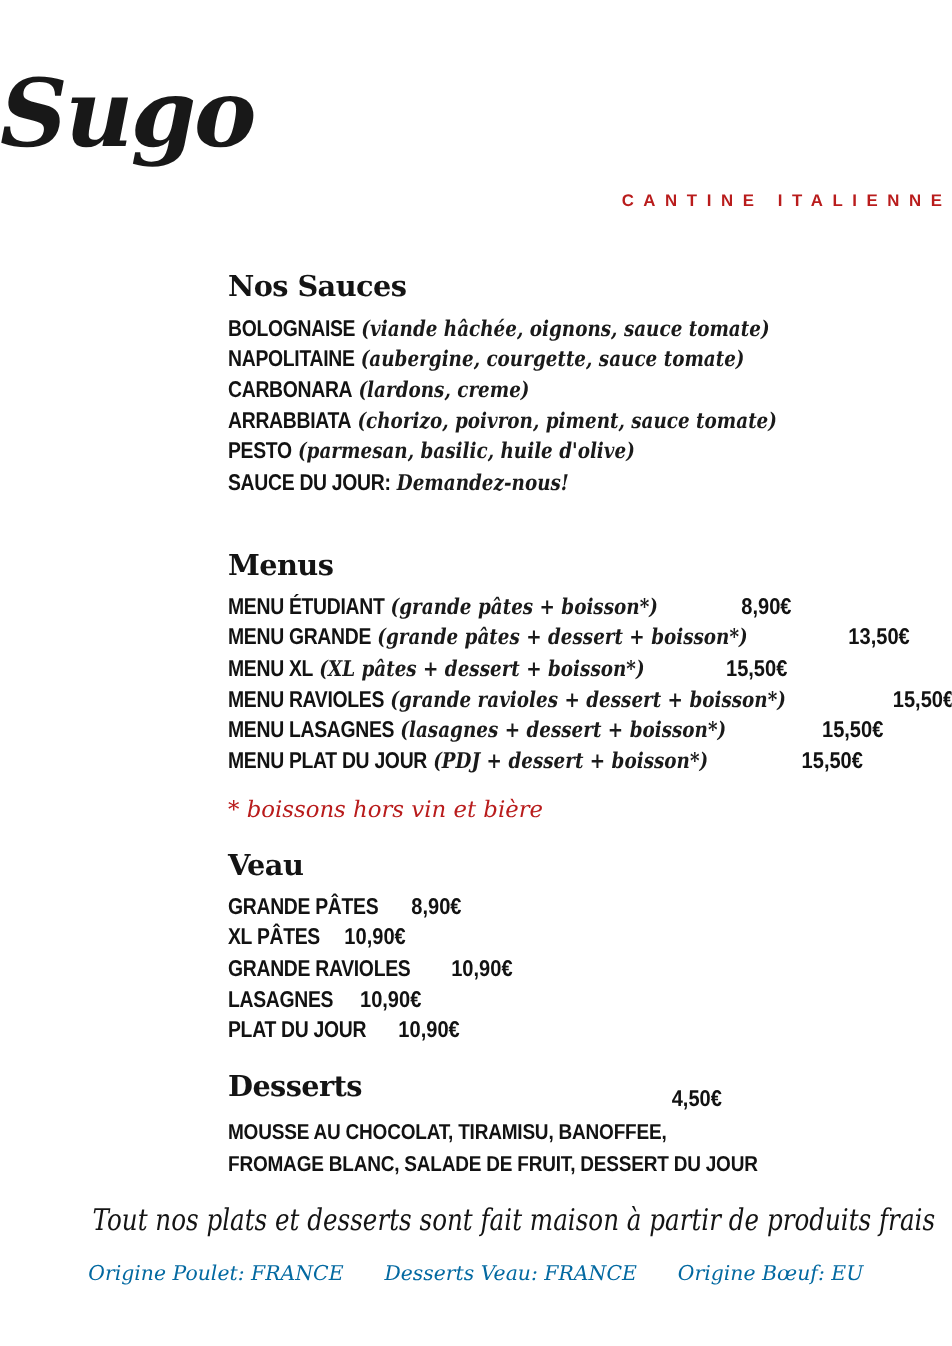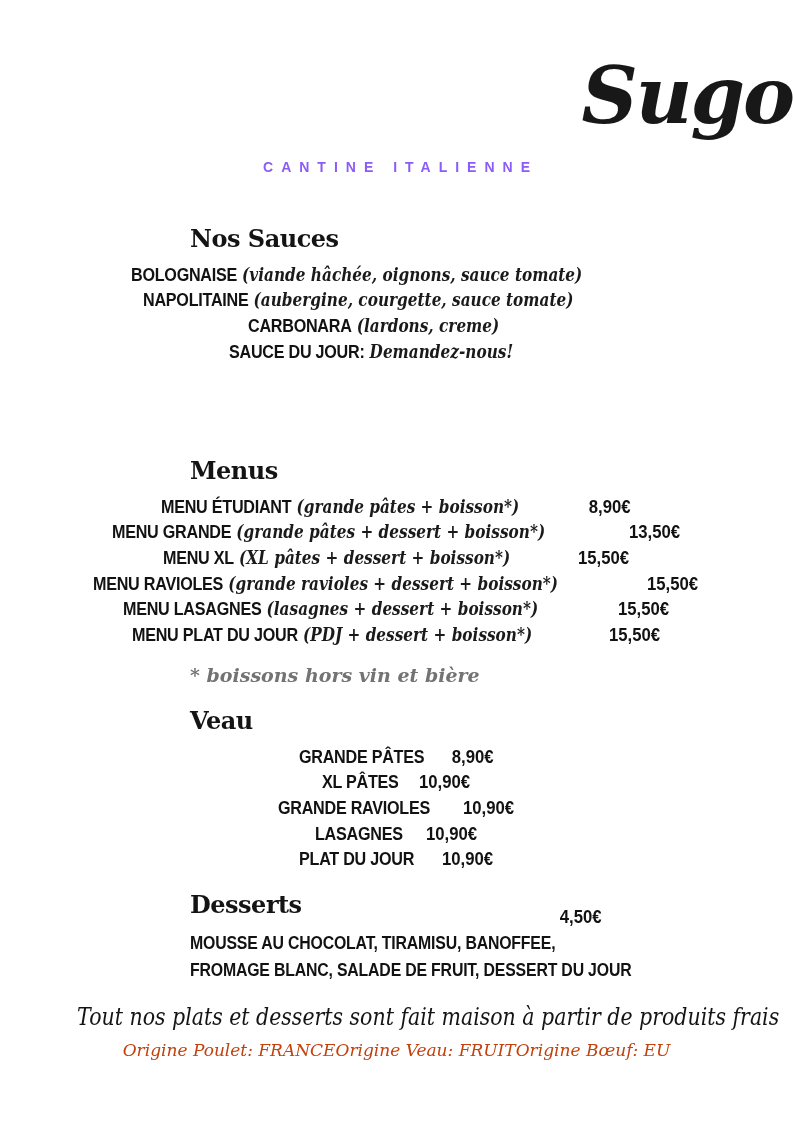--- a/index.html
+++ b/index.html
@@ -11,51 +11,51 @@
     overflow: hidden;
   }
   .page {
     position: relative;
     width: 793px; height: 1122px;
     background: #ffffff;
   }
   
   .logo {
     position: absolute; top: 46px; left: 0; width: 100%;
-    text-align: right;
+    text-align: left;
     font-family: "DejaVu Serif", serif;
     font-style: italic; font-weight: 700;
     font-size: 78px; line-height: 100px;
     letter-spacing: -2px;
     color: #181818;
   }
   .tagline {
     position: absolute; top: 159px; left: 0; width: 100%;
-    text-align: center;
+    text-align: right;
     font-weight: 700; font-size: 14px;
     letter-spacing: 8px; text-indent: 8px;
-    color: #8b5cf6;
+    color: #b91c1c;
   }
   
   .content-col { position: absolute; left: 190px; width: 412px; }
   .sec-sauces   { top: 222px; }
   .sec-menus    { top: 454px; }
   .sec-plats    { top: 704px; }
   .sec-desserts { top: 888px; }
   .sec-title {
     font-family: "DejaVu Serif", serif;
     font-weight: 700;
     font-size: 24px; line-height: 34px;
     letter-spacing: -0.5px;
     margin-bottom: 6px;
     color: #141414;
     white-space: nowrap;
   }
   .row {
-    display: flex; justify-content: center; align-items: center;
+    display: flex; justify-content: flex-start; align-items: center;
     height: 25.6px;
   }
   .row-left {
     white-space: nowrap;
     transform: scaleX(0.85); transform-origin: left center;
   }
   .item-name {
     font-weight: 700; font-size: 19px;
     letter-spacing: -0.3px;
     color: #121212;
@@ -69,23 +69,23 @@
   }
   .item-price {
     font-weight: 700; font-size: 19px;
     white-space: nowrap;
     transform: scaleX(0.88); transform-origin: right center;
     color: #121212;
   }
   .footnote {
     margin-top: 16px;
     font-family: "DejaVu Serif", serif;
-    font-style: italic; font-weight: 700;
+    font-style: italic; font-weight: 400;
     font-size: 19px;
-    color: #737373;
+    color: #b91c1c;
     white-space: nowrap;
   }
   .desserts-head {
     display: flex; justify-content: space-between; align-items: flex-end;
     margin-bottom: 2px;
   }
   .dessert-line {
     font-weight: 700; font-size: 18px;
     letter-spacing: -0.2px;
     line-height: 26.5px;
@@ -98,46 +98,52 @@
   .footer-main {
     display: inline-block;
     font-family: "DejaVu Serif", serif;
     font-style: italic; font-weight: 400;
     font-size: 25px; line-height: 30px;
     white-space: nowrap;
     transform: scaleX(0.82); transform-origin: center;
     color: #141414;
   }
   .footer-origins {
-    margin-top: 8px;
-    display: flex; justify-content: center; 
+    margin-top: 20px;
+    display: flex; justify-content: center; gap: 34px;
     font-family: "DejaVu Serif", serif;
     font-style: italic; font-weight: 400;
     font-size: 17px;
-    color: #c2410c;
+    color: #0369a1;
   }
 </style>
 </head>
 <body>
 
 <div class="page">
 
   <div class="logo">Sugo</div>
   <div class="tagline">CANTINE ITALIENNE</div>
 
   <div class="content-col sec-sauces">
     <div class="sec-title">Nos Sauces</div>
     <div class="row">
       <span class="row-left"><span class="item-name">BOLOGNAISE</span><span class="item-desc">(viande hâchée, oignons, sauce tomate)</span></span>
     </div>
     <div class="row">
       <span class="row-left"><span class="item-name">NAPOLITAINE</span><span class="item-desc">(aubergine, courgette, sauce tomate)</span></span>
     </div>
     <div class="row">
       <span class="row-left"><span class="item-name">CARBONARA</span><span class="item-desc">(lardons, creme)</span></span>
+    </div>
+    <div class="row">
+      <span class="row-left"><span class="item-name">ARRABBIATA</span><span class="item-desc">(chorizo, poivron, piment, sauce tomate)</span></span>
+    </div>
+    <div class="row">
+      <span class="row-left"><span class="item-name">PESTO</span><span class="item-desc">(parmesan, basilic, huile d'olive)</span></span>
     </div>
     <div class="row">
       <span class="row-left"><span class="item-name">SAUCE DU JOUR:</span><span class="item-desc">Demandez-nous!</span></span>
     </div>
   </div>
 
   <div class="content-col sec-menus">
     <div class="sec-title">Menus</div>
     <div class="row">
       <span class="row-left"><span class="item-name">MENU ÉTUDIANT</span><span class="item-desc">(grande pâtes + boisson*)</span></span>
@@ -196,18 +202,18 @@
       <span class="item-price">4,50€</span>
     </div>
     <div class="dessert-line">MOUSSE AU CHOCOLAT, TIRAMISU, BANOFFEE,</div>
     <div class="dessert-line">FROMAGE BLANC, SALADE DE FRUIT, DESSERT DU JOUR</div>
   </div>
 
   <div class="footer">
     <span class="footer-main">Tout nos plats et desserts sont fait maison à partir de produits frais</span>
     <div class="footer-origins">
       <span>Origine Poulet: FRANCE</span>
-      <span>Origine Veau: FRUIT</span>
+      <span>Desserts Veau: FRANCE</span>
       <span>Origine Bœuf: EU</span>
     </div>
   </div>
 
 </div>
 
 </body></html>

